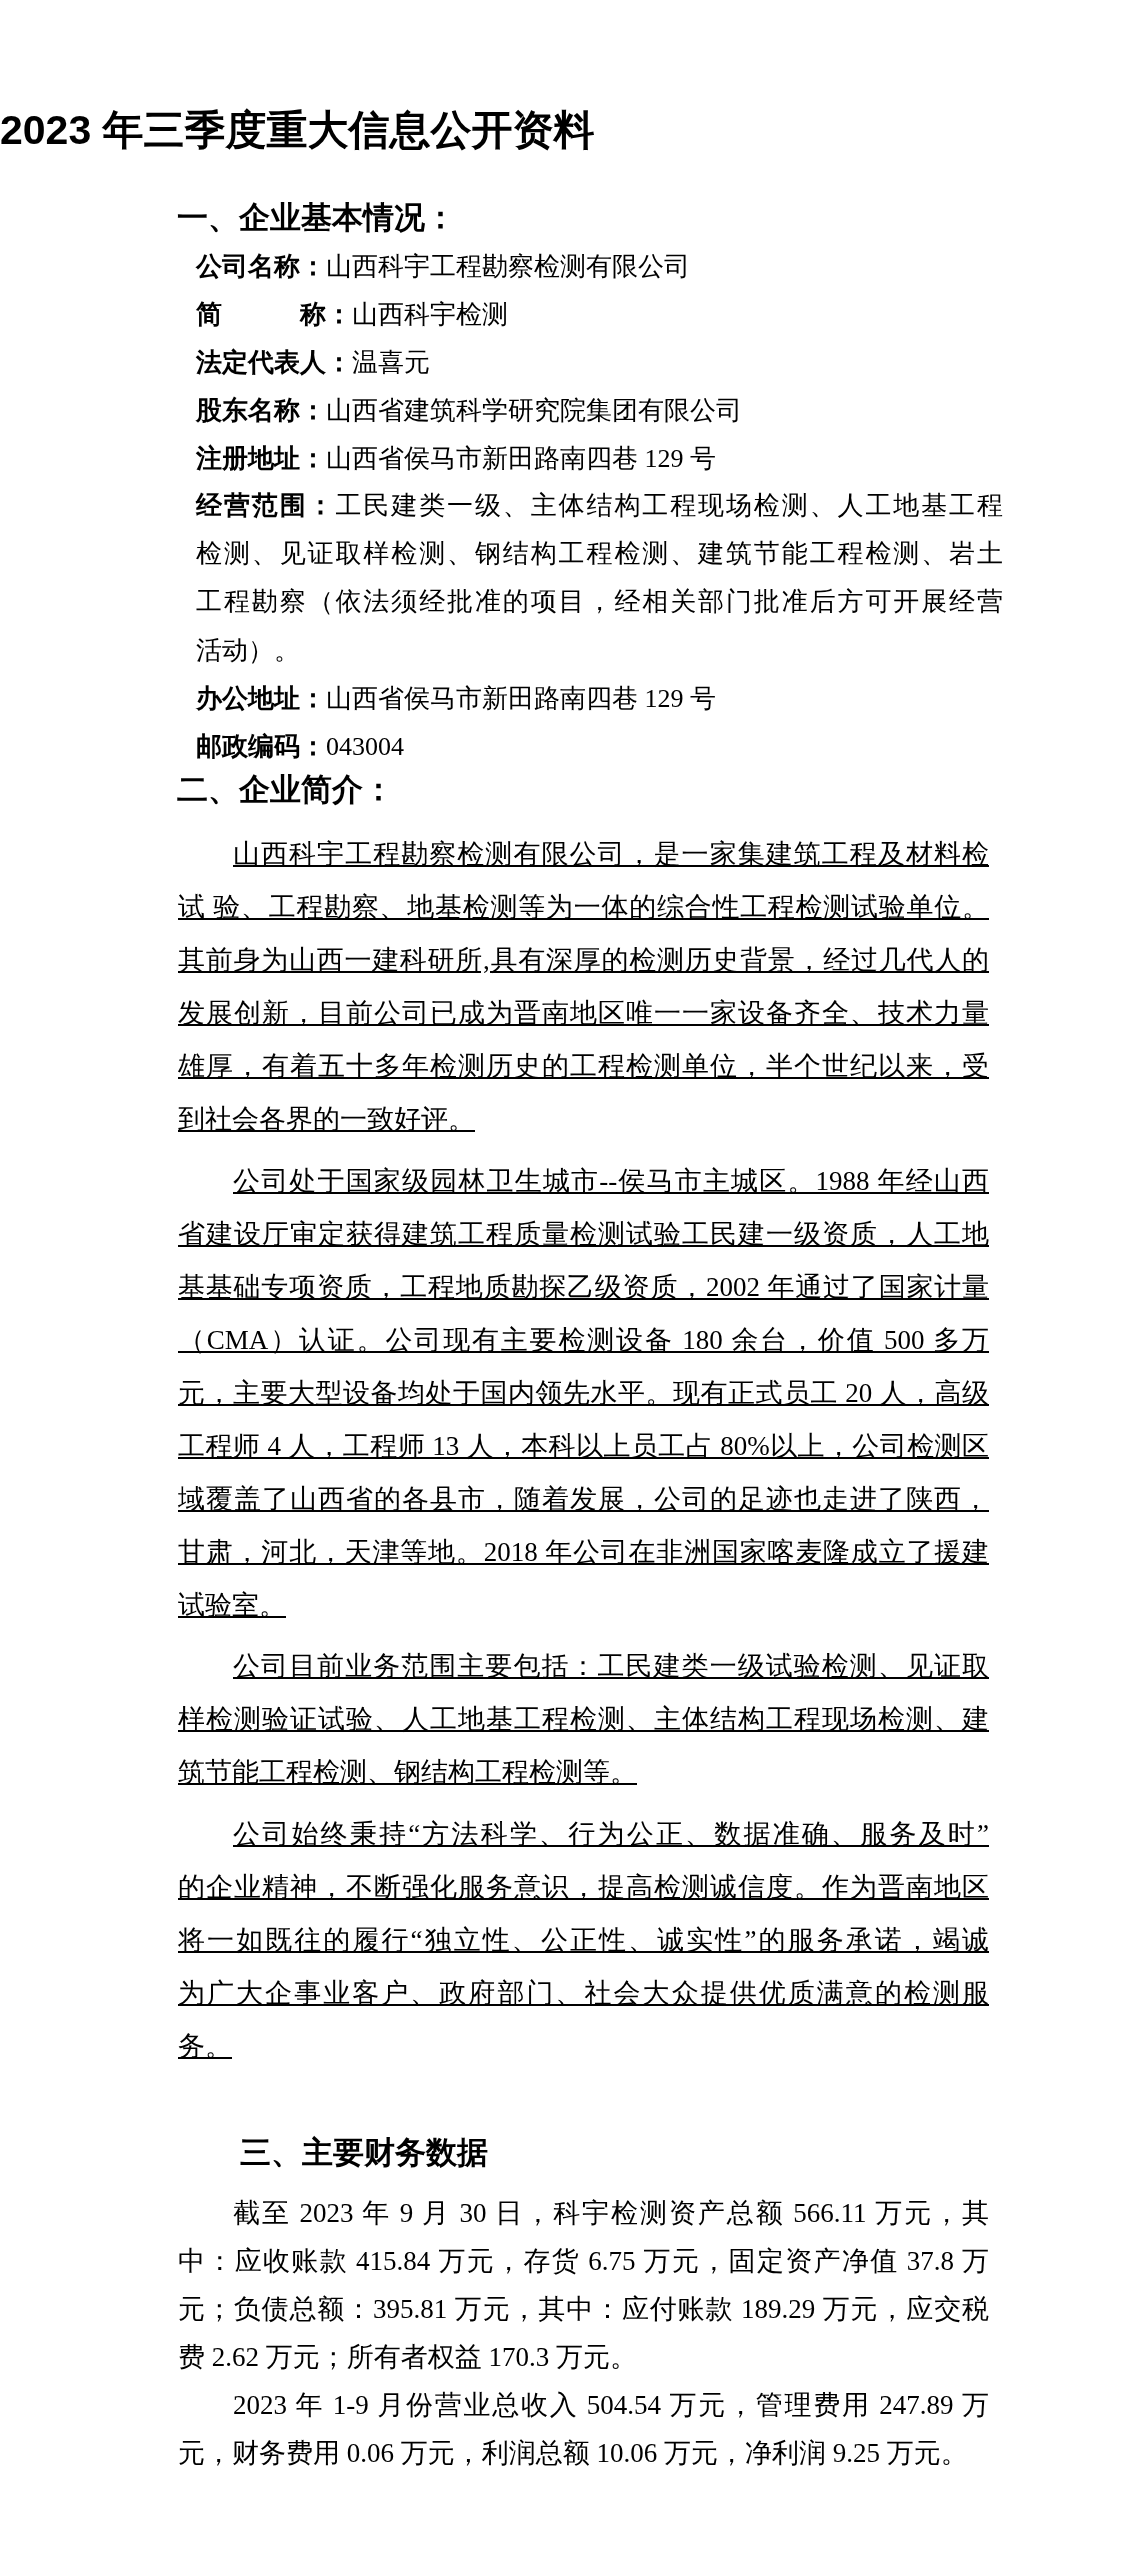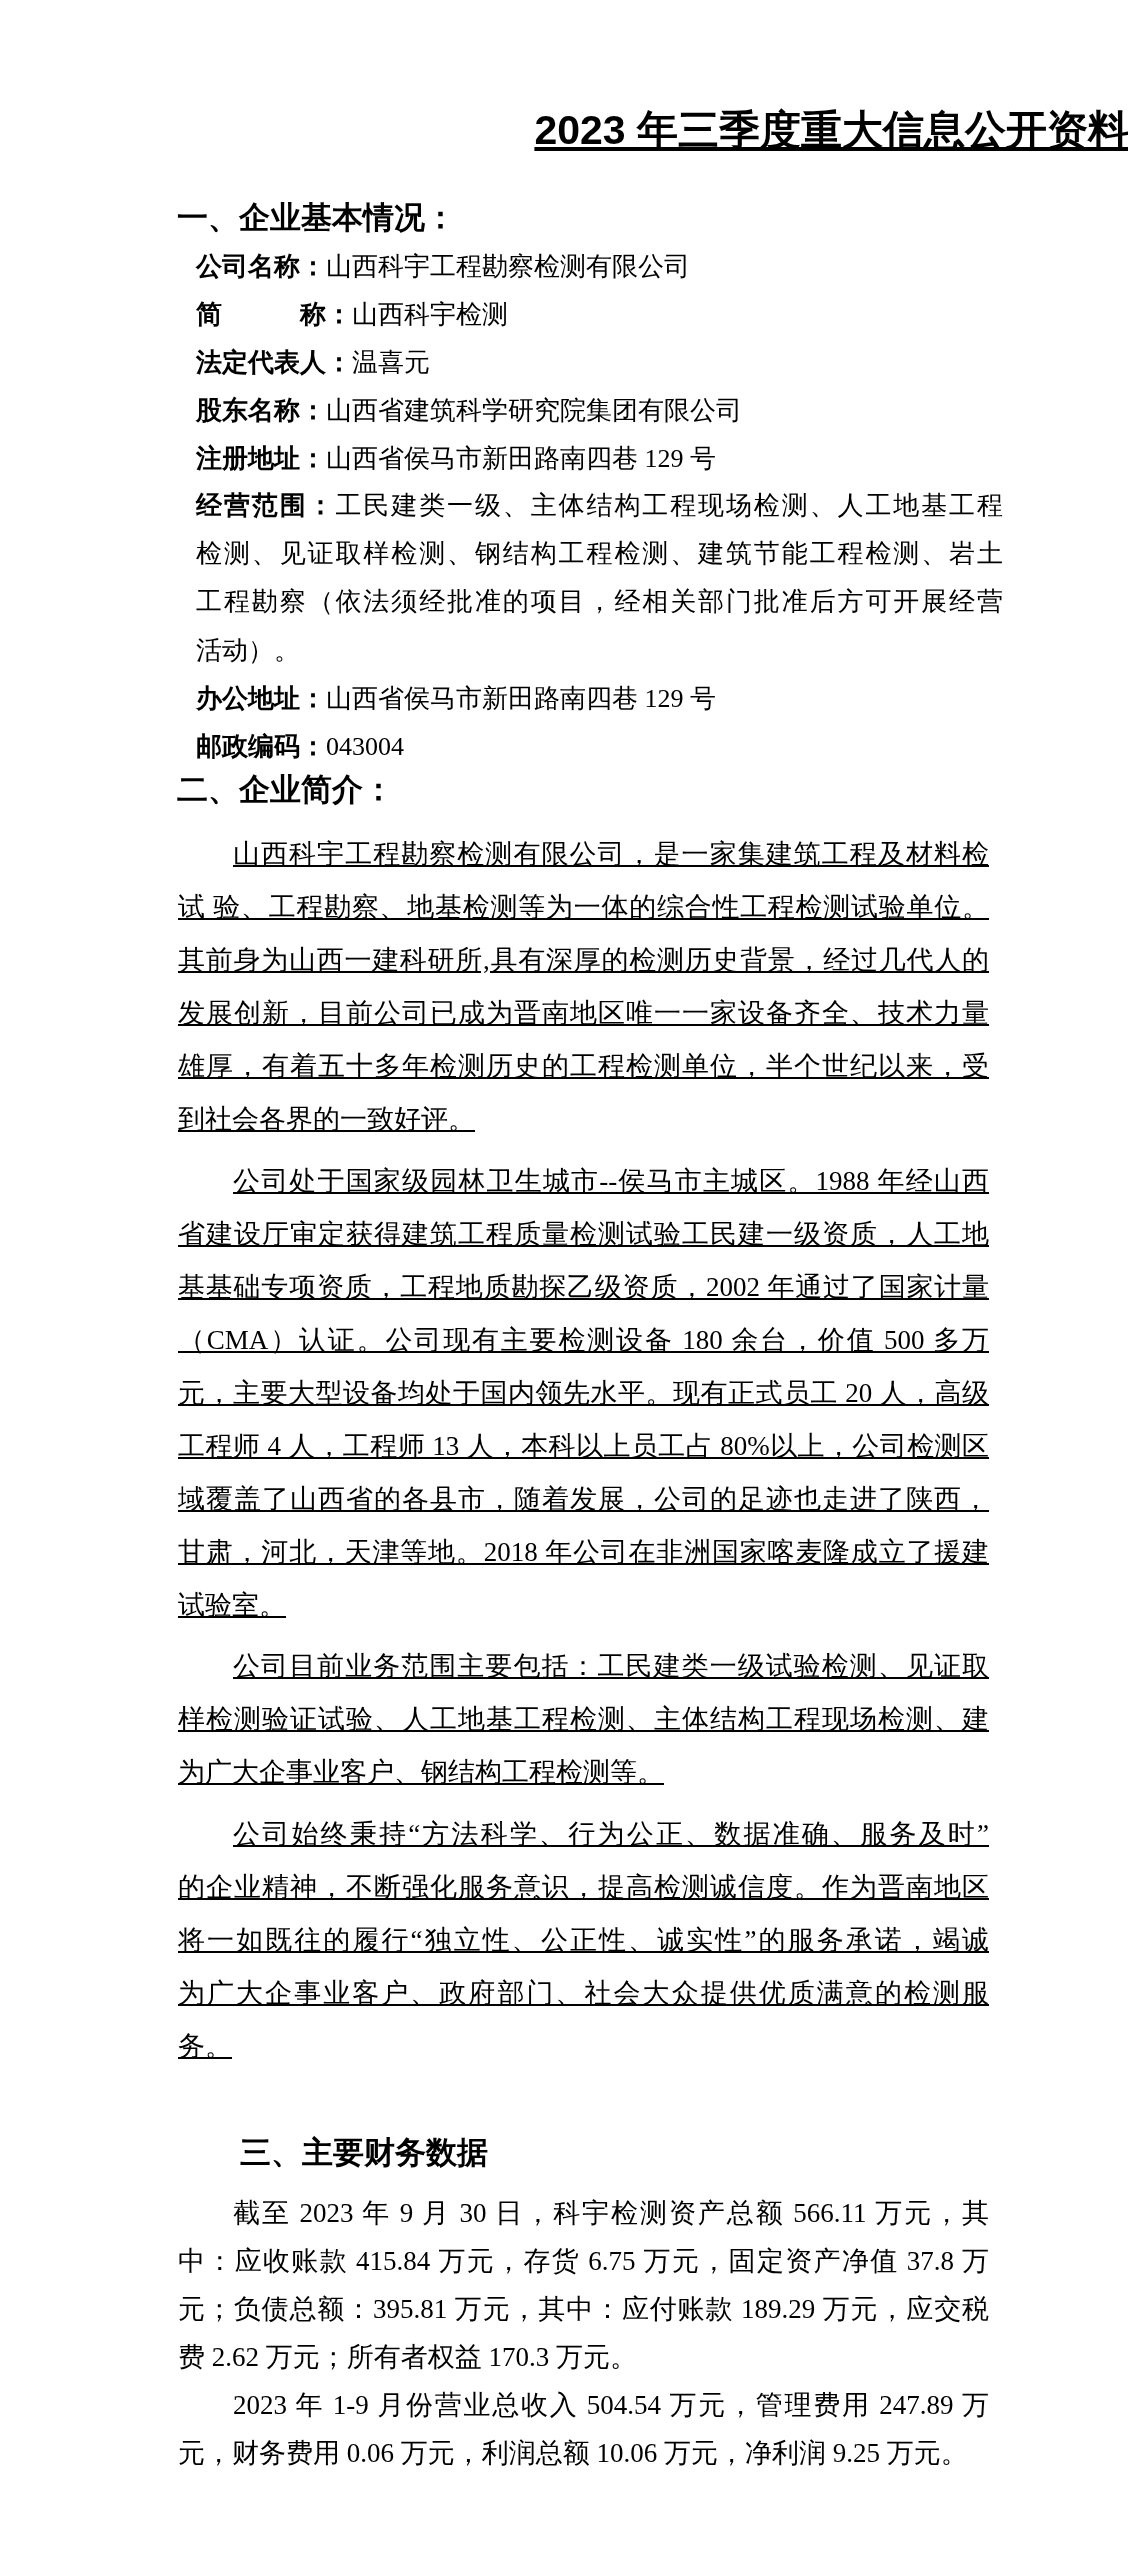--- a/index.html
+++ b/index.html
@@ -15,26 +15,25 @@
     color: #000000;
     font-family: "Liberation Serif", "DejaVu Serif", serif;
     overflow: hidden;
   }
   .title {
     position: absolute;
     top: 105px;
     left: 0;
     width: 100%;
     margin: 0;
-    text-align: right;
+    text-align: left;
     font-family: "Liberation Sans", "DejaVu Sans", sans-serif;
     font-weight: 700;
     font-size: 41px;
     line-height: 51px;
-    text-decoration: underline;
   }
   .heading {
     position: absolute;
     margin: 0;
     font-weight: 700;
     font-size: 31px;
     line-height: 36px;
     white-space: nowrap;
   }
   #h1 { top: 200px;  left: 177px; }
@@ -133,21 +132,21 @@
         <p class="pline">（CMA）认证。公司现有主要检测设备 180 余台，价值 500 多万</p>
         <p class="pline">元，主要大型设备均处于国内领先水平。现有正式员工 20 人，高级</p>
         <p class="pline">工程师 4 人，工程师 13 人，本科以上员工占 80%以上，公司检测区</p>
         <p class="pline">域覆盖了山西省的各县市，随着发展，公司的足迹也走进了陕西，</p>
         <p class="pline">甘肃，河北，天津等地。2018 年公司在非洲国家喀麦隆成立了援建</p>
         <p class="pline">试验室。</p>
     </div>
     <div class="para">
       <p class="pline">公司目前业务范围主要包括：工民建类一级试验检测、见证取</p>
         <p class="pline">样检测验证试验、人工地基工程检测、主体结构工程现场检测、建</p>
-        <p class="pline">为广大企事业客户、钢结构工程检测等。</p>
+        <p class="pline">筑节能工程检测、钢结构工程检测等。</p>
     </div>
     <div class="para">
       <p class="pline">公司始终秉持“方法科学、行为公正、数据准确、服务及时”</p>
         <p class="pline">的企业精神，不断强化服务意识，提高检测诚信度。作为晋南地区</p>
         <p class="pline">将一如既往的履行“独立性、公正性、诚实性”的服务承诺，竭诚</p>
         <p class="pline">为广大企事业客户、政府部门、社会大众提供优质满意的检测服</p>
         <p class="pline">务。</p>
     </div>
   </section>
 

